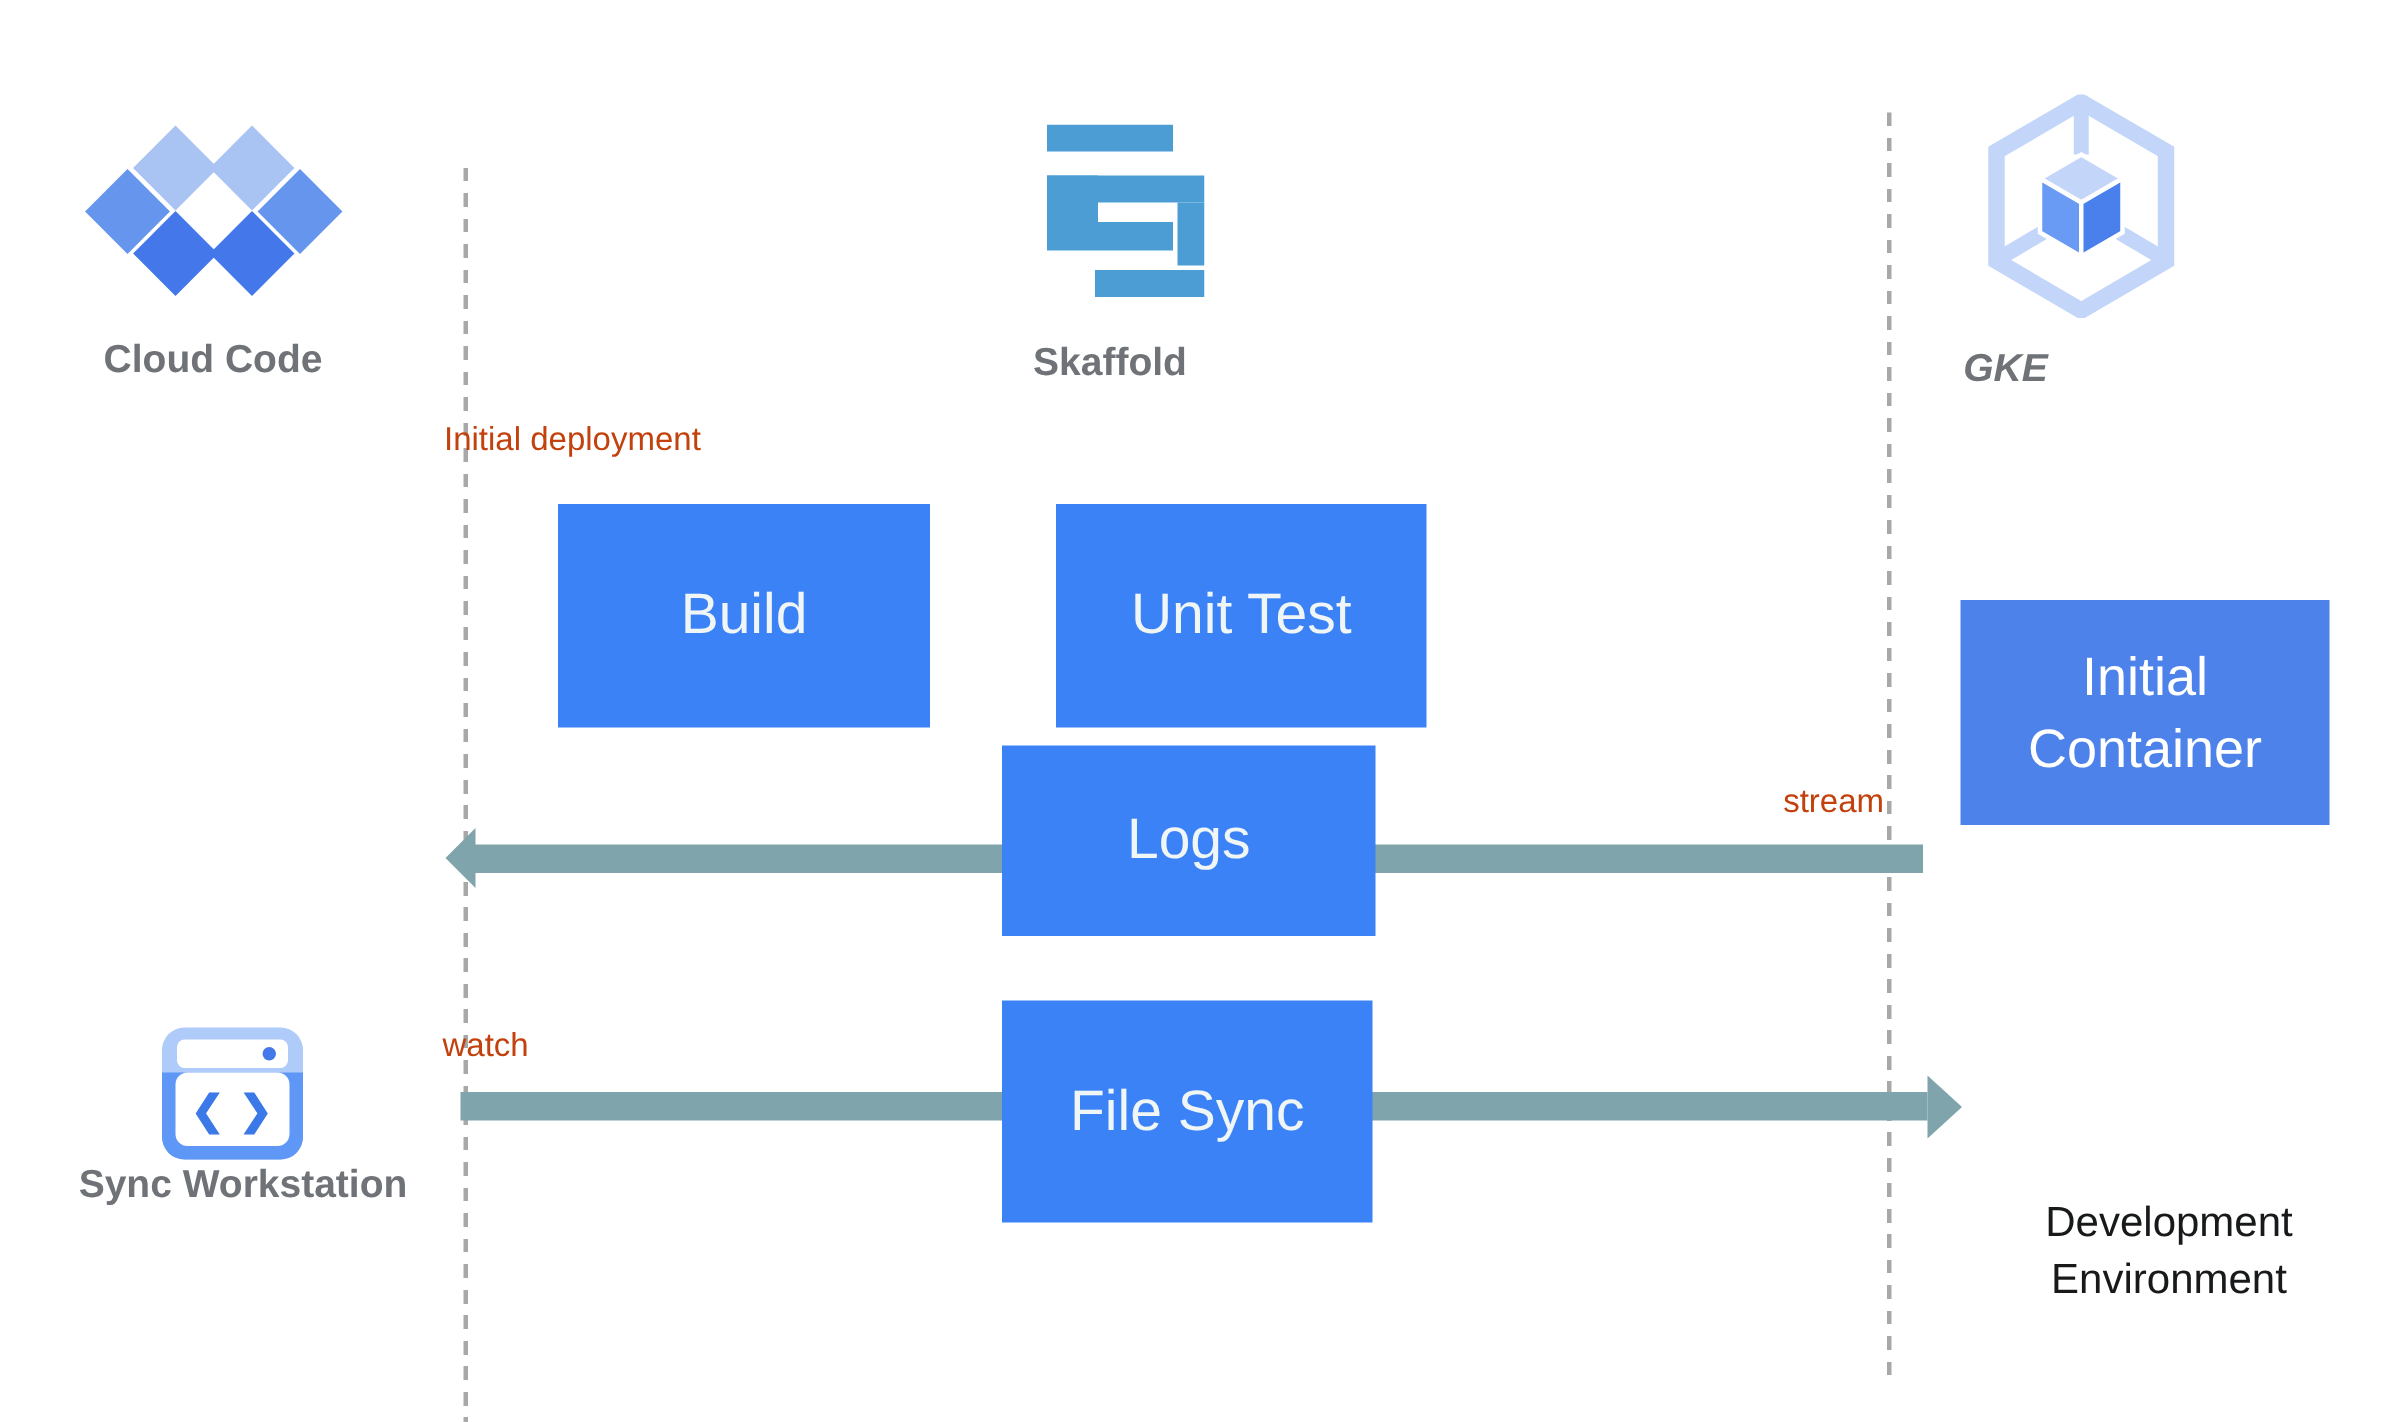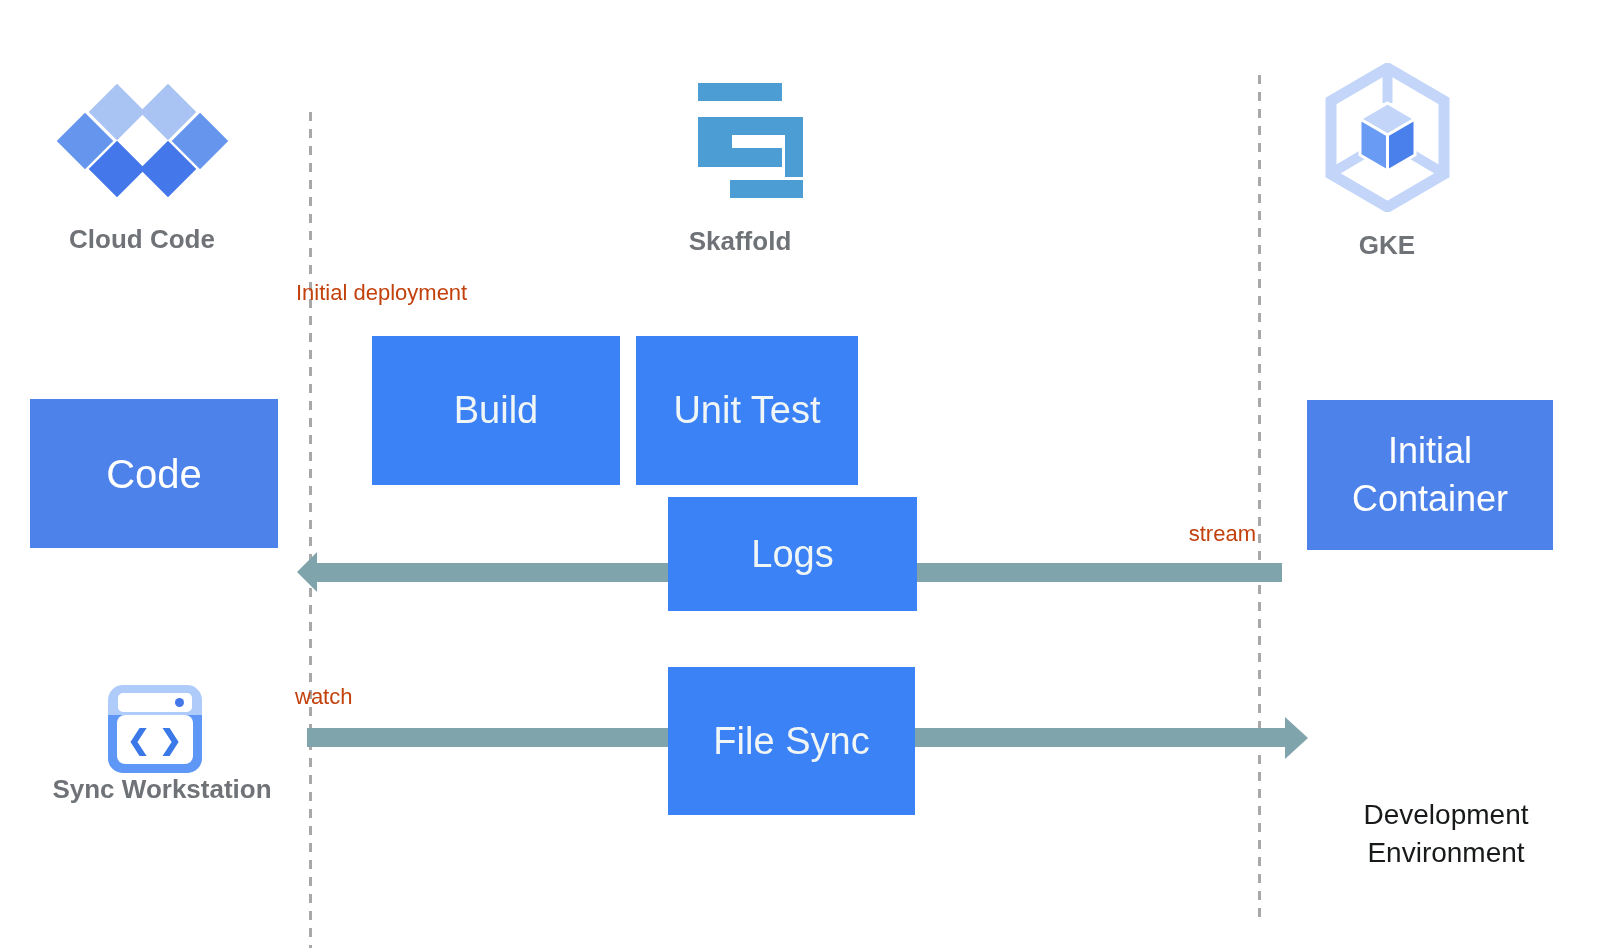--- a/index.html
+++ b/index.html
@@ -85,30 +85,29 @@
 
   <svg class="abs" style="left:1322px;top:63px;" width="131" height="149" viewBox="0 0 131 149">
     <polygon points="65.5,5 122,38 122,111 65.5,144 9,111 9,38" fill="none" stroke="#C3D6F9" stroke-width="11"></polygon>
     <path d="M65.5,10 L65.5,40" stroke="#C3D6F9" stroke-width="10"></path>
     <path d="M13,108 L40,92" stroke="#C3D6F9" stroke-width="10"></path>
     <path d="M118,108 L91,92" stroke="#C3D6F9" stroke-width="10"></path>
     <path d="M65.5,40 L93,56 L65.5,72 L38,56 Z" fill="#C3D6F9" stroke="#ffffff" stroke-width="3"></path>
     <path d="M38,56 L65.5,72 L65.5,108 L38,92 Z" fill="#699AF4" stroke="#ffffff" stroke-width="3"></path>
     <path d="M93,56 L65.5,72 L65.5,108 L93,92 Z" fill="#4A80EC" stroke="#ffffff" stroke-width="3"></path>
   </svg>
-  <div class="abs caption" style="left:1287px;top:230px;width:200px;">GKE</div>
+  <div class="abs caption" style="left:1237px;top:230px;width:200px;font-style:italic;">GKE</div>
 
   <div class="abs note" style="left:296px;top:280px;">Initial deployment</div>
   <div class="abs note" style="left:1106px;top:521px;width:150px;text-align:right;">stream</div>
   <div class="abs note" style="left:295px;top:684px;">watch</div>
 
-  <div class="abs node blue" style="left:30px;top:399px;width:248px;height:149px;">Code</div>
   <div class="abs node teal" style="left:372px;top:336px;width:248px;height:149px;">Build</div>
-  <div class="abs node teal" style="left:636px;top:336px;width:222px;height:149px;">Unit Test</div>
-  <div class="abs node teal" style="left:668px;top:497px;width:249px;height:114px;">Logs</div>
+  <div class="abs node teal" style="left:704px;top:336px;width:247px;height:149px;">Unit Test</div>
+  <div class="abs node teal" style="left:668px;top:497px;width:249px;height:127px;">Logs</div>
   <div class="abs node teal" style="left:668px;top:667px;width:247px;height:148px;">File Sync</div>
   <div class="abs node blue" style="left:1307px;top:400px;width:246px;height:150px;font-size:36px;line-height:48px;">Initial Container</div>
 
   <div class="abs cw-outer" style="left:108px;top:685px;width:94px;height:88px;">
     <div class="cw-body"></div>
     <div class="cw-tab"></div>
     <div class="cw-dot"></div>
     <div class="cw-inner">❮ ❯</div>
   </div>
   <div class="abs caption" style="left:42px;top:774px;width:240px;">Sync Workstation</div>

